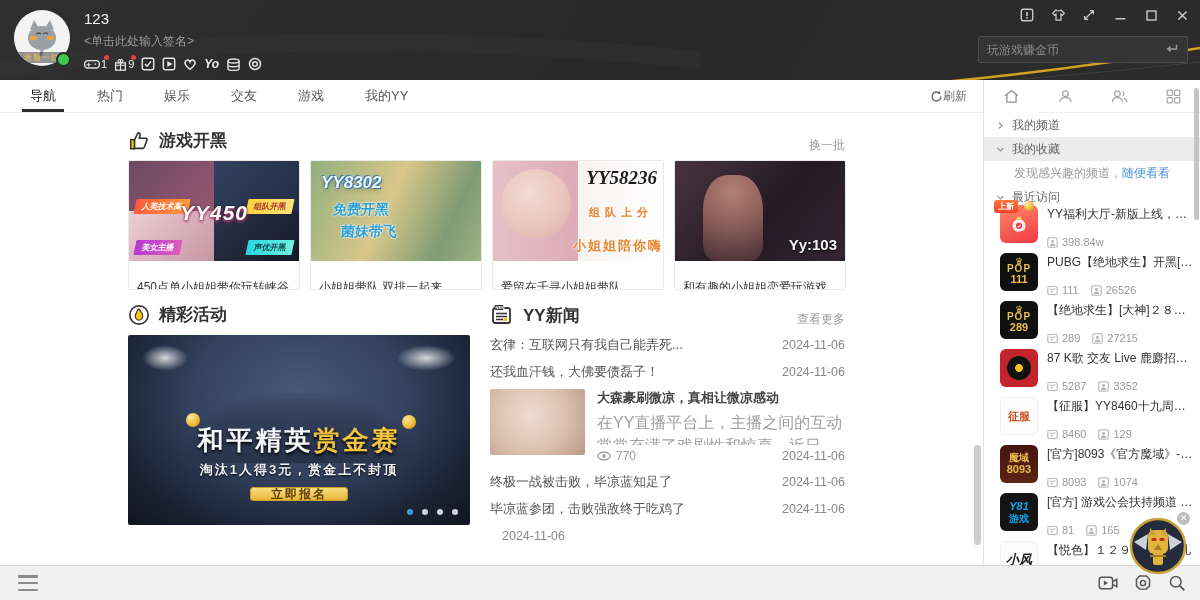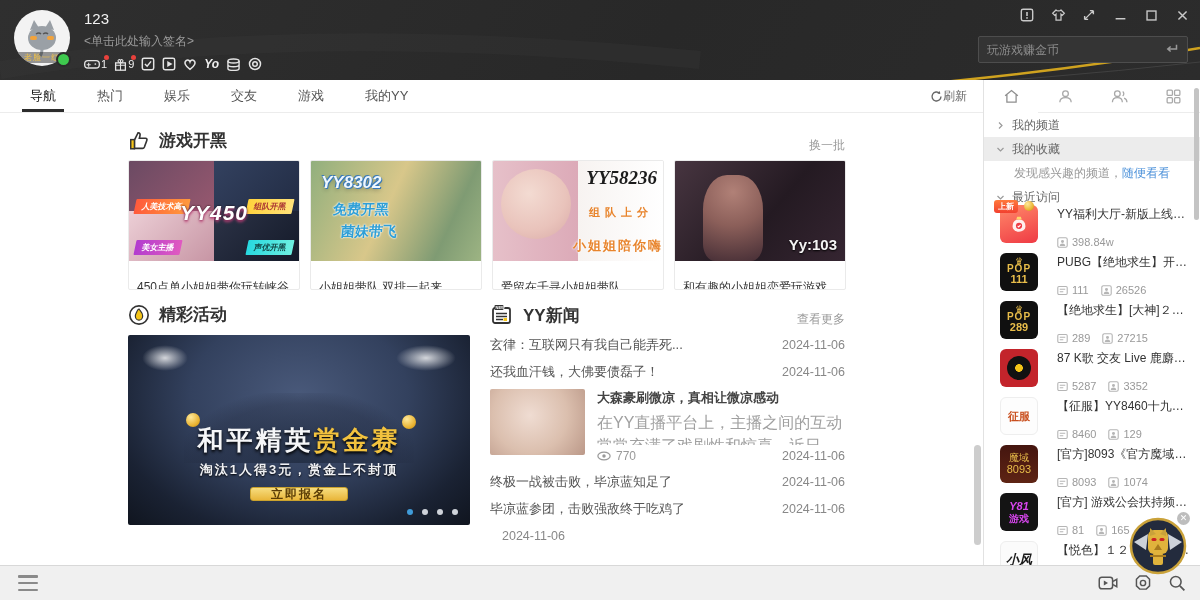--- a/index.html
+++ b/index.html
@@ -139,43 +139,43 @@
   .stab{flex:1;display:flex;align-items:center;justify-content:center;color:#a8a8a8;
           border-bottom:1px solid #ececec;cursor:pointer}
   .stab.active{color:#8f8f8f;border-bottom:1px solid #fff}
   .srow{height:24px;display:flex;align-items:center;gap:7px;padding:0 12px;font-size:12px;color:#666;cursor:pointer}
   .srow .chev{color:#9a9a9a;display:flex}
   .srow.fav{background:#ececec}
   .discover{height:24px;display:flex;align-items:center;padding-left:30px;font-size:12px}
   .disc-txt{color:#999}
   .disc-link{color:#4a90d9;cursor:pointer}
   .chlist{position:absolute;left:0;top:121px;width:216px}
-  .chitem{display:flex;gap:19px;height:48px;padding:4px 6px 4px 16px;cursor:pointer}
+  .chitem{display:flex;gap:9px;height:48px;padding:4px 6px 4px 16px;cursor:pointer}
   .chicon{position:relative;width:38px;height:38px;border-radius:6px;flex:none;overflow:visible;
           display:flex;align-items:center;justify-content:center;flex-direction:column}
   .chbody{flex:1;min-width:0;padding-top:1px}
   .chtitle{font-size:12px;color:#333;white-space:nowrap;overflow:hidden;text-overflow:ellipsis}
   .chstats{display:flex;align-items:center;gap:12px;margin-top:13px;color:#999;font-size:11px}
   .chstat{display:flex;align-items:center;gap:4px}
   .newbadge{position:absolute;left:-6px;top:-5px;background:linear-gradient(#ff7a3c,#f2402f);color:#fff;
           font-size:8px;font-weight:bold;padding:1px 4px;border-radius:3px;z-index:2;white-space:nowrap}
   .newcoin{position:absolute;left:24px;top:-4px;width:10px;height:10px;border-radius:50%;z-index:2;
           background:radial-gradient(circle at 35% 30%,#ffe99a,#e8b12e 65%,#b27d14)}
   .ic-gift{background:linear-gradient(160deg,#ff8a6a,#ef3a44)}
   .ic-pop{background:#101010;color:#e8bd4a;font-weight:800;line-height:1}
   .ic-pop .l1{font-size:10px;letter-spacing:1px}
   .ic-pop .l2{font-size:11px}
   .ic-crown{color:#e8bd4a;line-height:.6;font-size:9px}
   .ic-ksong{background:#c3242b}
   .vinyl{width:24px;height:24px;border-radius:50%;background:radial-gradient(circle,#f5c518 0 22%,#111 23% 100%)}
   .ic-zhengfu{background:#fdfdfd;border:1px solid #eee;color:#c94f1e;font-weight:800;font-size:11px;
           font-family:"Liberation Serif","DejaVu Serif",serif;transform:none}
-  .ic-moyu{background:linear-gradient(#44150f,#5e2414);color:#e8bd4a;font-weight:400;line-height:1.1}
+  .ic-moyu{background:linear-gradient(#44150f,#5e2414);color:#e8bd4a;font-weight:700;line-height:1.1}
   .ic-moyu .l1{font-size:10px}.ic-moyu .l2{font-size:11px}
-  .ic-y81{background:#141414;color:#d946ef;font-weight:800;line-height:1.1}
+  .ic-y81{background:#141414;color:#0ea5e9;font-weight:800;line-height:1.1}
   .ic-y81 .l1{font-size:11px;font-style:italic}.ic-y81 .l2{font-size:10px}
   .ic-callig{background:#fbfbfb;border:1px solid #eee;color:#1a1a1a;font-weight:800;font-size:13px;
           font-family:"Liberation Serif","DejaVu Serif",serif;font-style:italic}
 
   
   .scroll-main{position:absolute;left:974px;top:445px;width:7px;height:100px;border-radius:4px;background:#cdcdcd;cursor:pointer}
   .scroll-side{position:absolute;left:1194px;top:88px;width:5px;height:132px;border-radius:3px;background:#c4c4c4;cursor:pointer}
 
   
   .emblem{position:absolute;left:1128px;top:516px;width:60px;height:60px;z-index:5}

